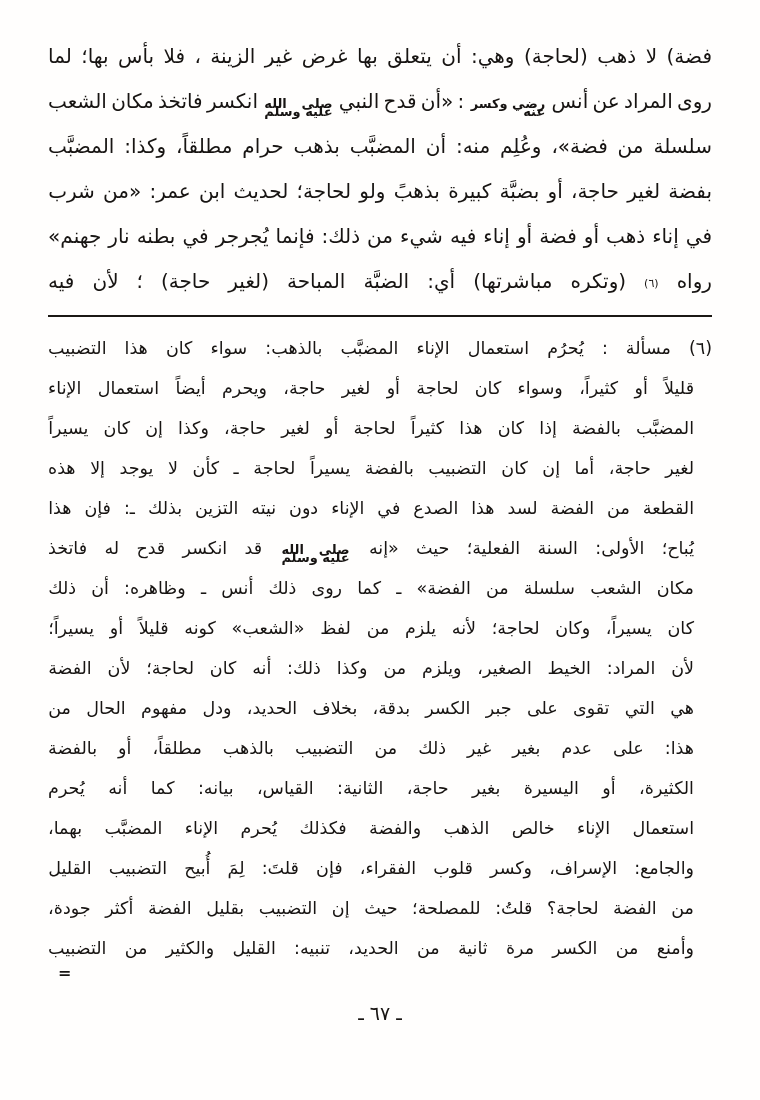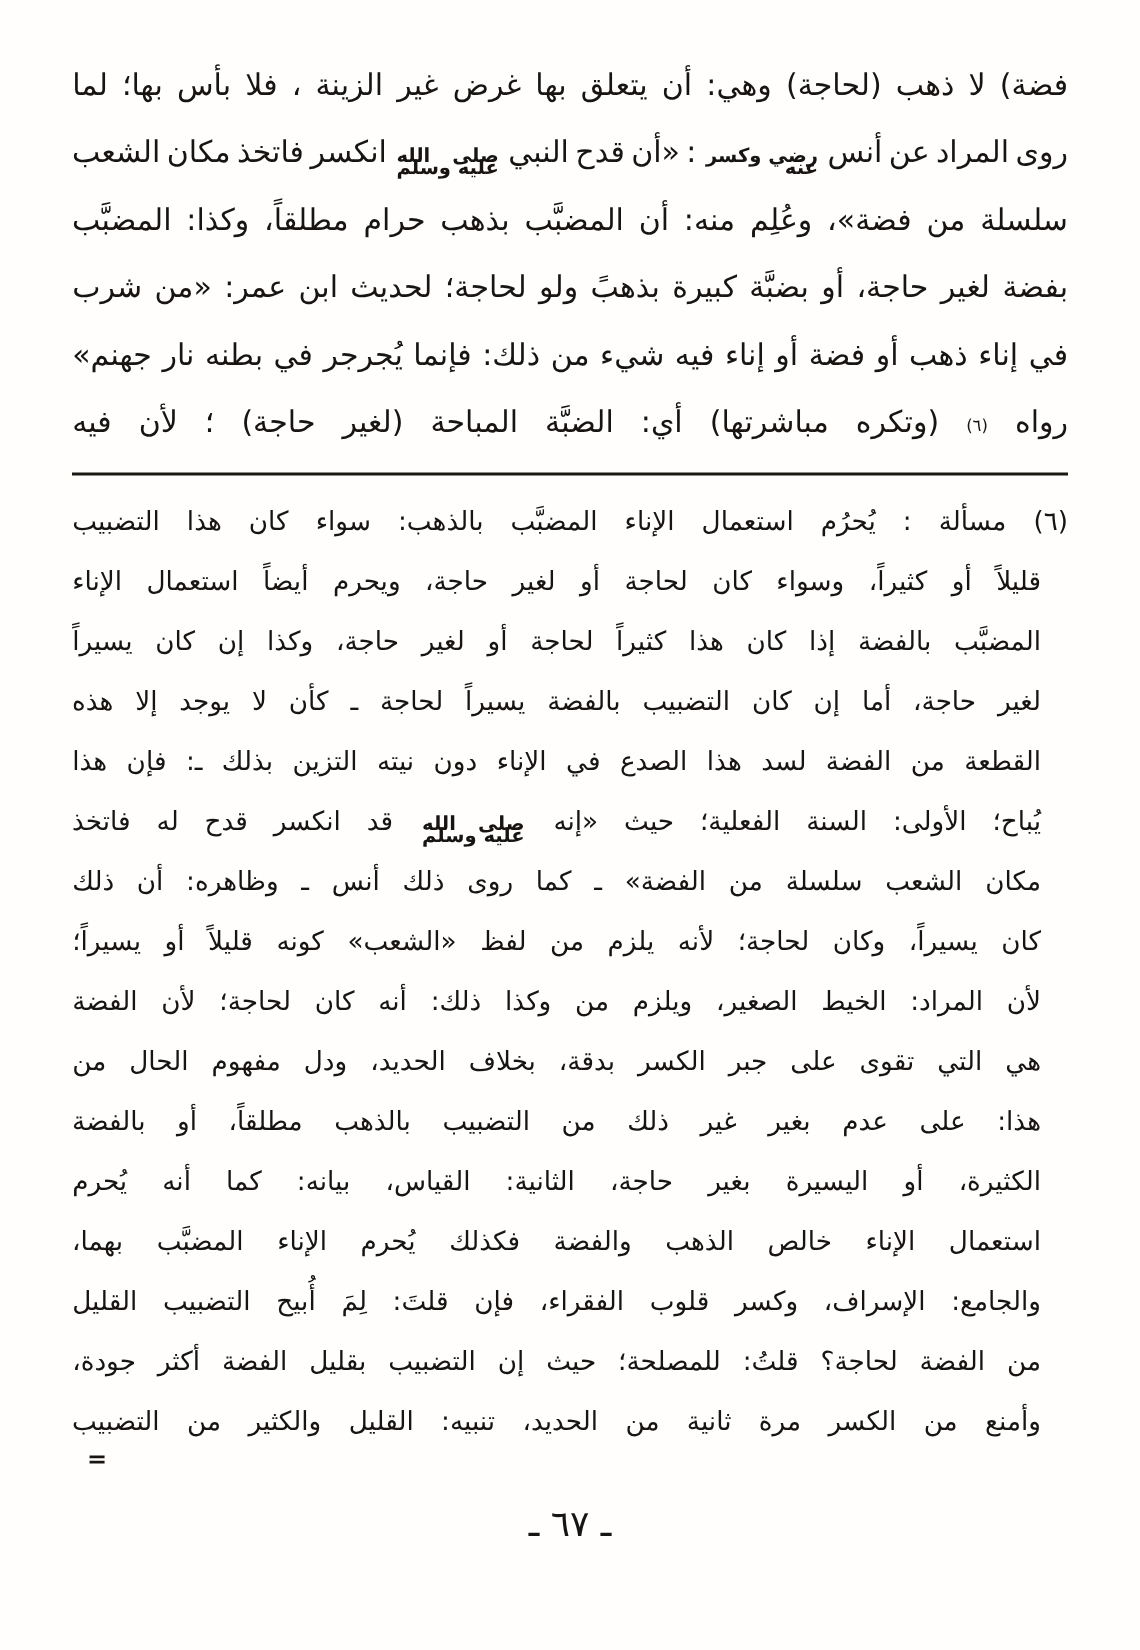--- a/index.html
+++ b/index.html
@@ -82,21 +82,21 @@
     text-align:left;
     font-size:16px;
     font-weight:bold;
     line-height:18px;
     padding-left:10px;
     margin-top:-4px;
   }
   .page-number{
     direction:rtl;
     text-align:center;
-    font-size:24px;
+    font-size:19px;
     margin-top:20px;
     letter-spacing:1px;
   }
 </style>
 </head>
 <body>
 
 <div class="page">
   <div class="content">
 

